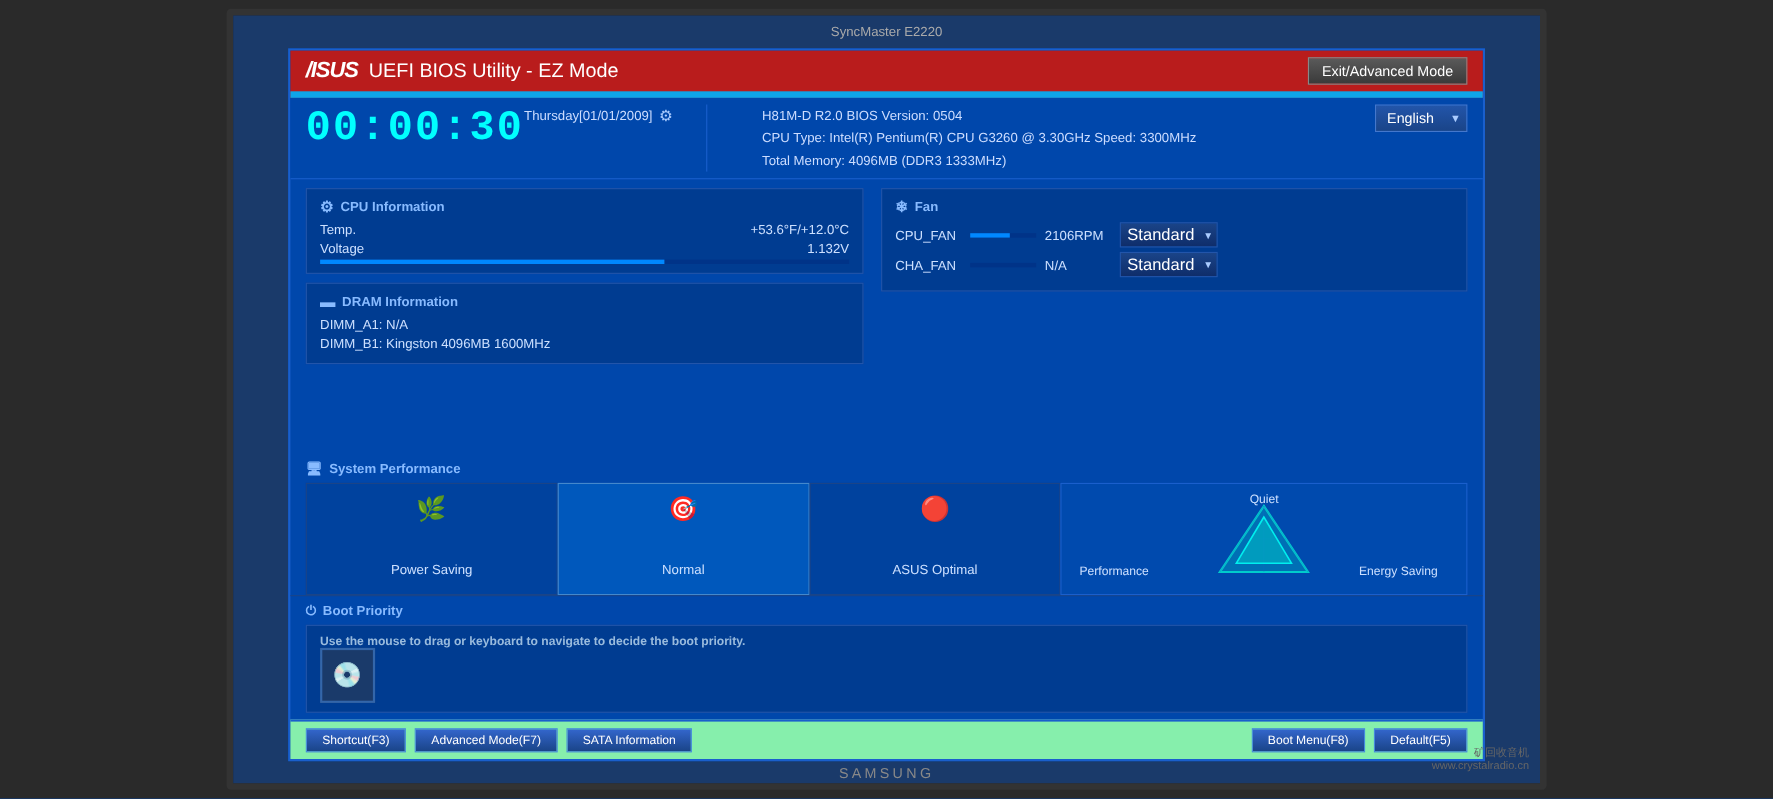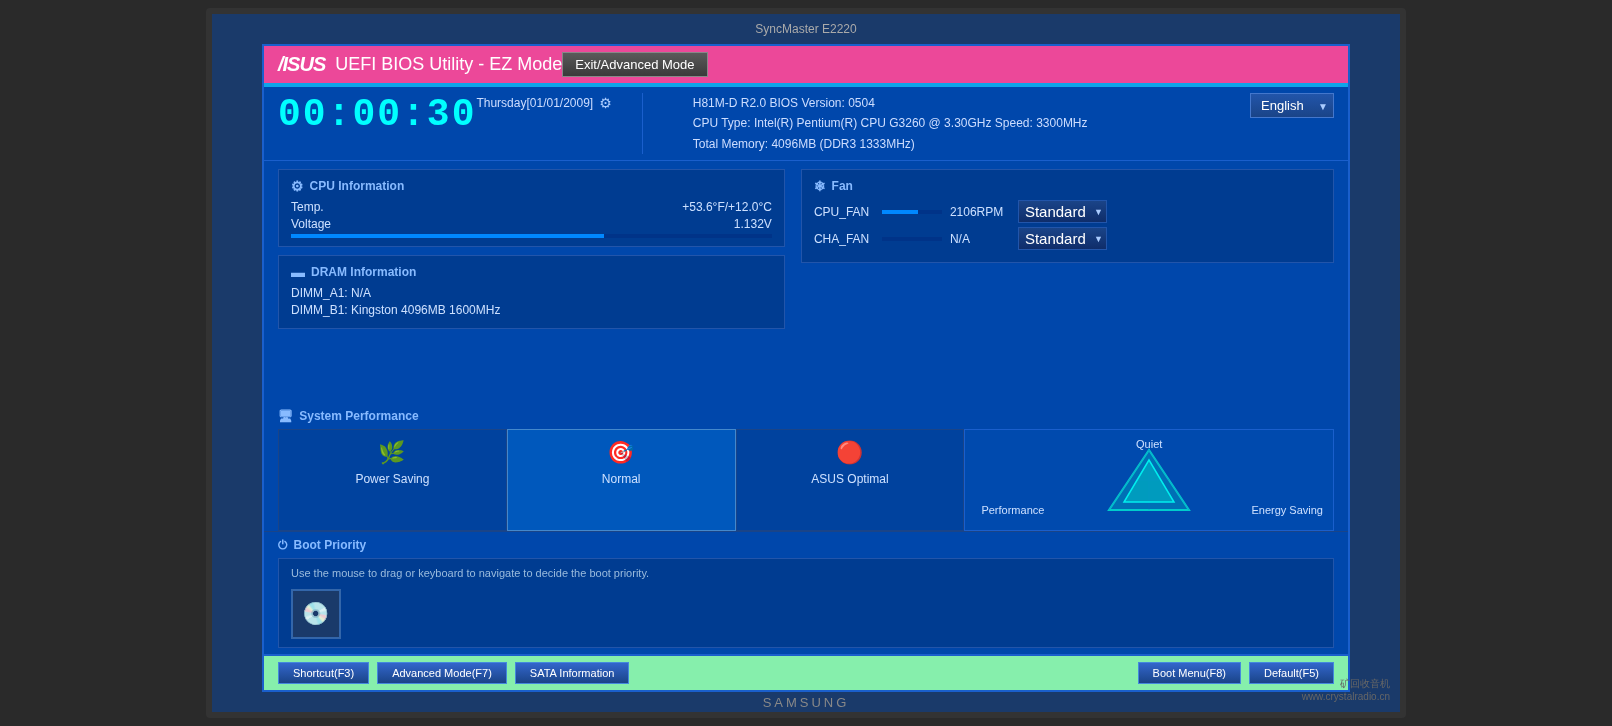--- a/index.html
+++ b/index.html
@@ -37,25 +37,26 @@
       right: 50px;
       bottom: 20px;
       background: #0047ab;
       border: 2px solid #1a5fcc;
       display: flex;
       flex-direction: column;
     }
 
     
     .bios-header {
-      background: #ec4899;
+      background: #b91c1c;
       padding: 6px 14px;
       display: flex;
       align-items: center;
-      border-bottom: 4px solid #0ea5e9;
+      justify-content: space-between;
+      border-bottom: 6px solid #0ea5e9;
     }
 
     .asus-logo {
       display: flex;
       align-items: center;
       gap: 10px;
     }
 
     .asus-text {
       color: #ffffff;
@@ -306,20 +307,21 @@
       border-color: #4488cc;
     }
 
     .perf-mode:not(.active) {
       background: rgba(0, 60, 140, 0.4);
     }
 
     .perf-mode-label {
       font-size: 12px;
       color: #cce0ff;
+      margin-top: 29px;
     }
 
     .perf-icon {
       font-size: 22px;
     }
 
     
     .radar-area {
       flex: 0 0 35%;
       background: rgba(0, 80, 180, 0.4);
@@ -345,21 +347,21 @@
       position: absolute;
       bottom: 14px;
       left: 16px;
       color: #cce0ff;
       font-size: 11px;
     }
 
     .radar-label-energy {
       position: absolute;
       bottom: 14px;
-      right: 10px;
+      right: 26px;
       color: #cce0ff;
       font-size: 11px;
     }
 
     
     .boot-section {
       padding: 6px 14px;
       border-top: 1px solid #1a4488;
     }
 
@@ -376,21 +378,22 @@
     .boot-area {
       background: rgba(0, 50, 120, 0.5);
       border: 1px solid #2255aa;
       padding: 8px 12px;
       min-height: 80px;
     }
 
     .boot-hint {
       color: #99bbdd;
       font-size: 11px;
-      margin-bottom: 10px;
+      margin-bottom: 0;
+      font-weight: bold;
     }
 
     .boot-device {
       width: 50px;
       height: 50px;
       background: #1a3a6a;
       border: 2px solid #3366aa;
       display: flex;
       align-items: center;
       justify-content: center;

